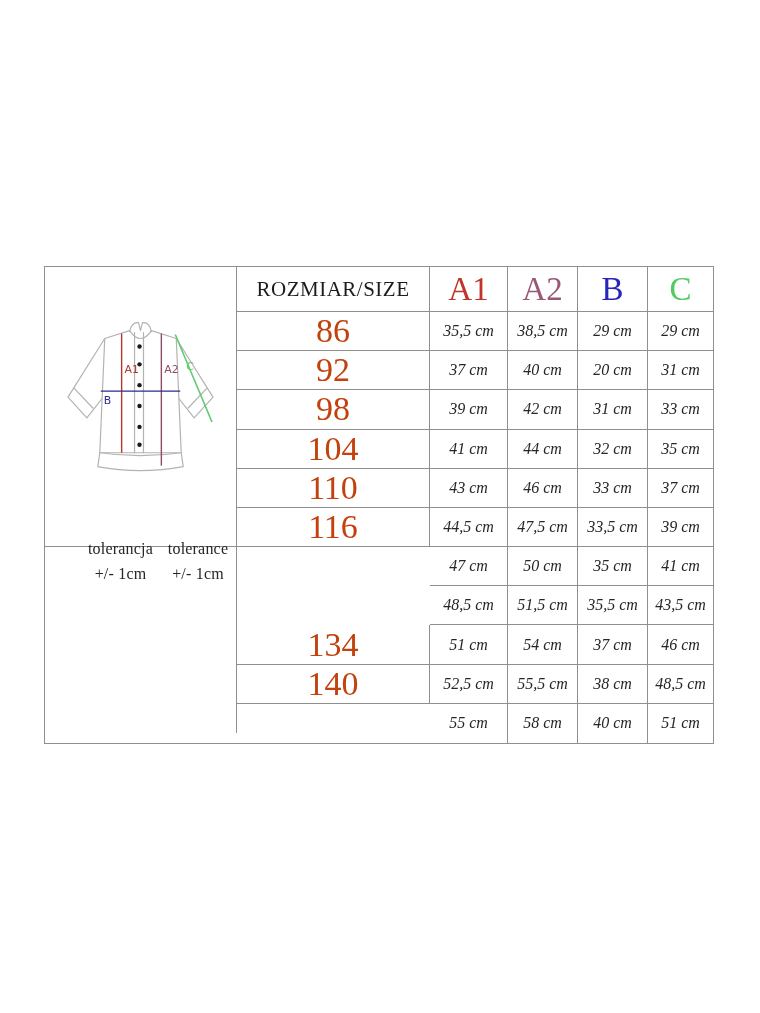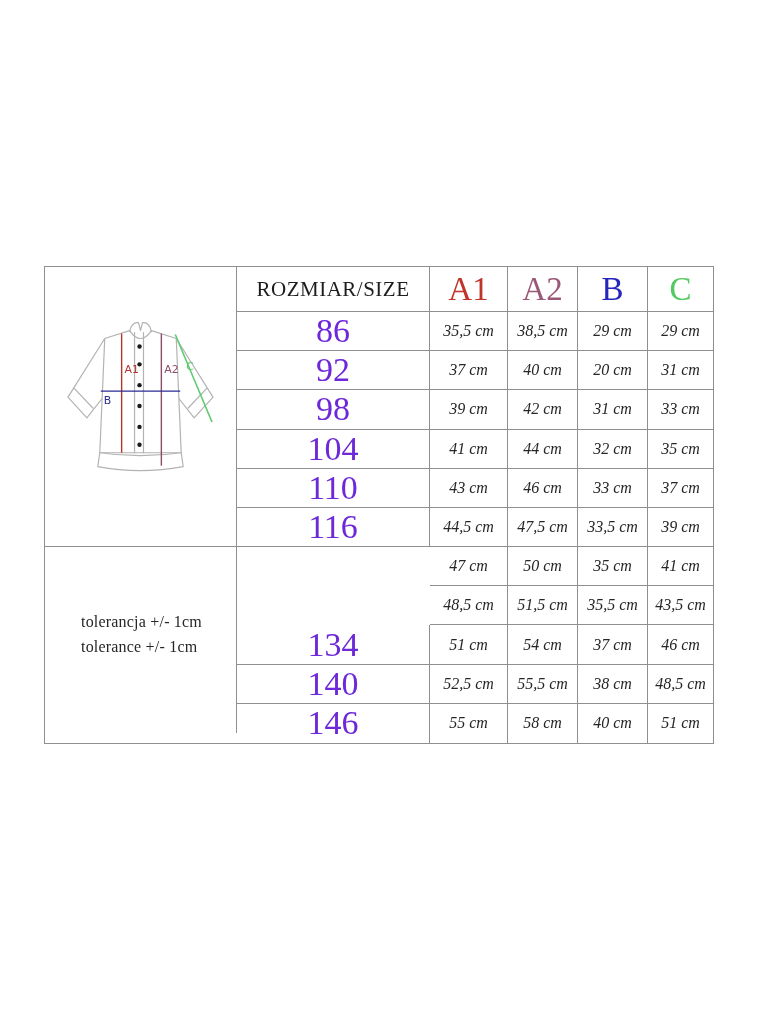--- a/index.html
+++ b/index.html
@@ -20,31 +20,31 @@
     border:1px solid var(--line);
     background:#fff;
   }
   .c{display:flex;align-items:center;justify-content:center;min-width:0;min-height:0;}
   .br{border-right:1px solid var(--line);}
   .bb{border-bottom:1px solid var(--line);}
   .left-top{grid-column:1;grid-row:1/8;position:relative;}
   .left-top svg{position:absolute;left:0;top:0;width:100%;height:100%;}
   .left-bottom{
     grid-column:1;grid-row:8/13;
-    display:flex;flex-direction:column;justify-content:center;align-items:flex-start;
-    padding-left:36px;transform:translateY(-10px);
+    display:flex;flex-direction:row;justify-content:center;align-items:flex-start;
+    padding-left:36px;transform:translateY(-10px);text-align:center;
   }
   .tol-line{font-size:16px;line-height:1.55;color:#262626;letter-spacing:0.2px;}
   .head-size{grid-column:2;grid-row:1;font-size:21px;letter-spacing:0.5px;color:#1c1c1c;}
   .col-head{grid-row:1;font-size:33px;line-height:1;}
   .h-a1{grid-column:3;color:#c0342a;}
   .h-a2{grid-column:4;color:#9a5878;}
   .h-b{grid-column:5;color:#2626bd;}
   .h-c{grid-column:6;color:#52ca62;}
-  .col-size{grid-column:2;font-size:34px;color:#6d28d9;}
+  .col-size{grid-column:2;font-size:34px;color:#c2410c;}
   .col-a1{grid-column:3;}
   .col-a2{grid-column:4;}
   .col-b{grid-column:5;}
   .col-c{grid-column:6;}
   .meas{font-size:16px;color:#262626;font-style:italic;}
   .r1{grid-row:2}.r2{grid-row:3}.r3{grid-row:4}.r4{grid-row:5}.r5{grid-row:6}.r6{grid-row:7}
   .r7{grid-row:8}.r8{grid-row:9}.r9{grid-row:10}.r10{grid-row:11}.r11{grid-row:12}
   .lbl{font-family:"DejaVu Sans","Liberation Sans",sans-serif;font-size:11px;}
 </style>
 </head>
@@ -157,19 +157,18 @@
   <div class="c br bb meas col-a2 r9">54 cm</div>
   <div class="c br bb meas col-b r9">37 cm</div>
   <div class="c bb meas col-c r9">46 cm</div>
 
   <div class="c br bb col-size r10">140</div>
   <div class="c br bb meas col-a1 r10">52,5 cm</div>
   <div class="c br bb meas col-a2 r10">55,5 cm</div>
   <div class="c br bb meas col-b r10">38 cm</div>
   <div class="c bb meas col-c r10">48,5 cm</div>
 
-  <div class="c br col-size r11">146</div>
   <div class="c br meas col-a1 r11">55 cm</div>
   <div class="c br meas col-a2 r11">58 cm</div>
   <div class="c br meas col-b r11">40 cm</div>
   <div class="c meas col-c r11">51 cm</div>
 
 </div>
 
 </body></html>

